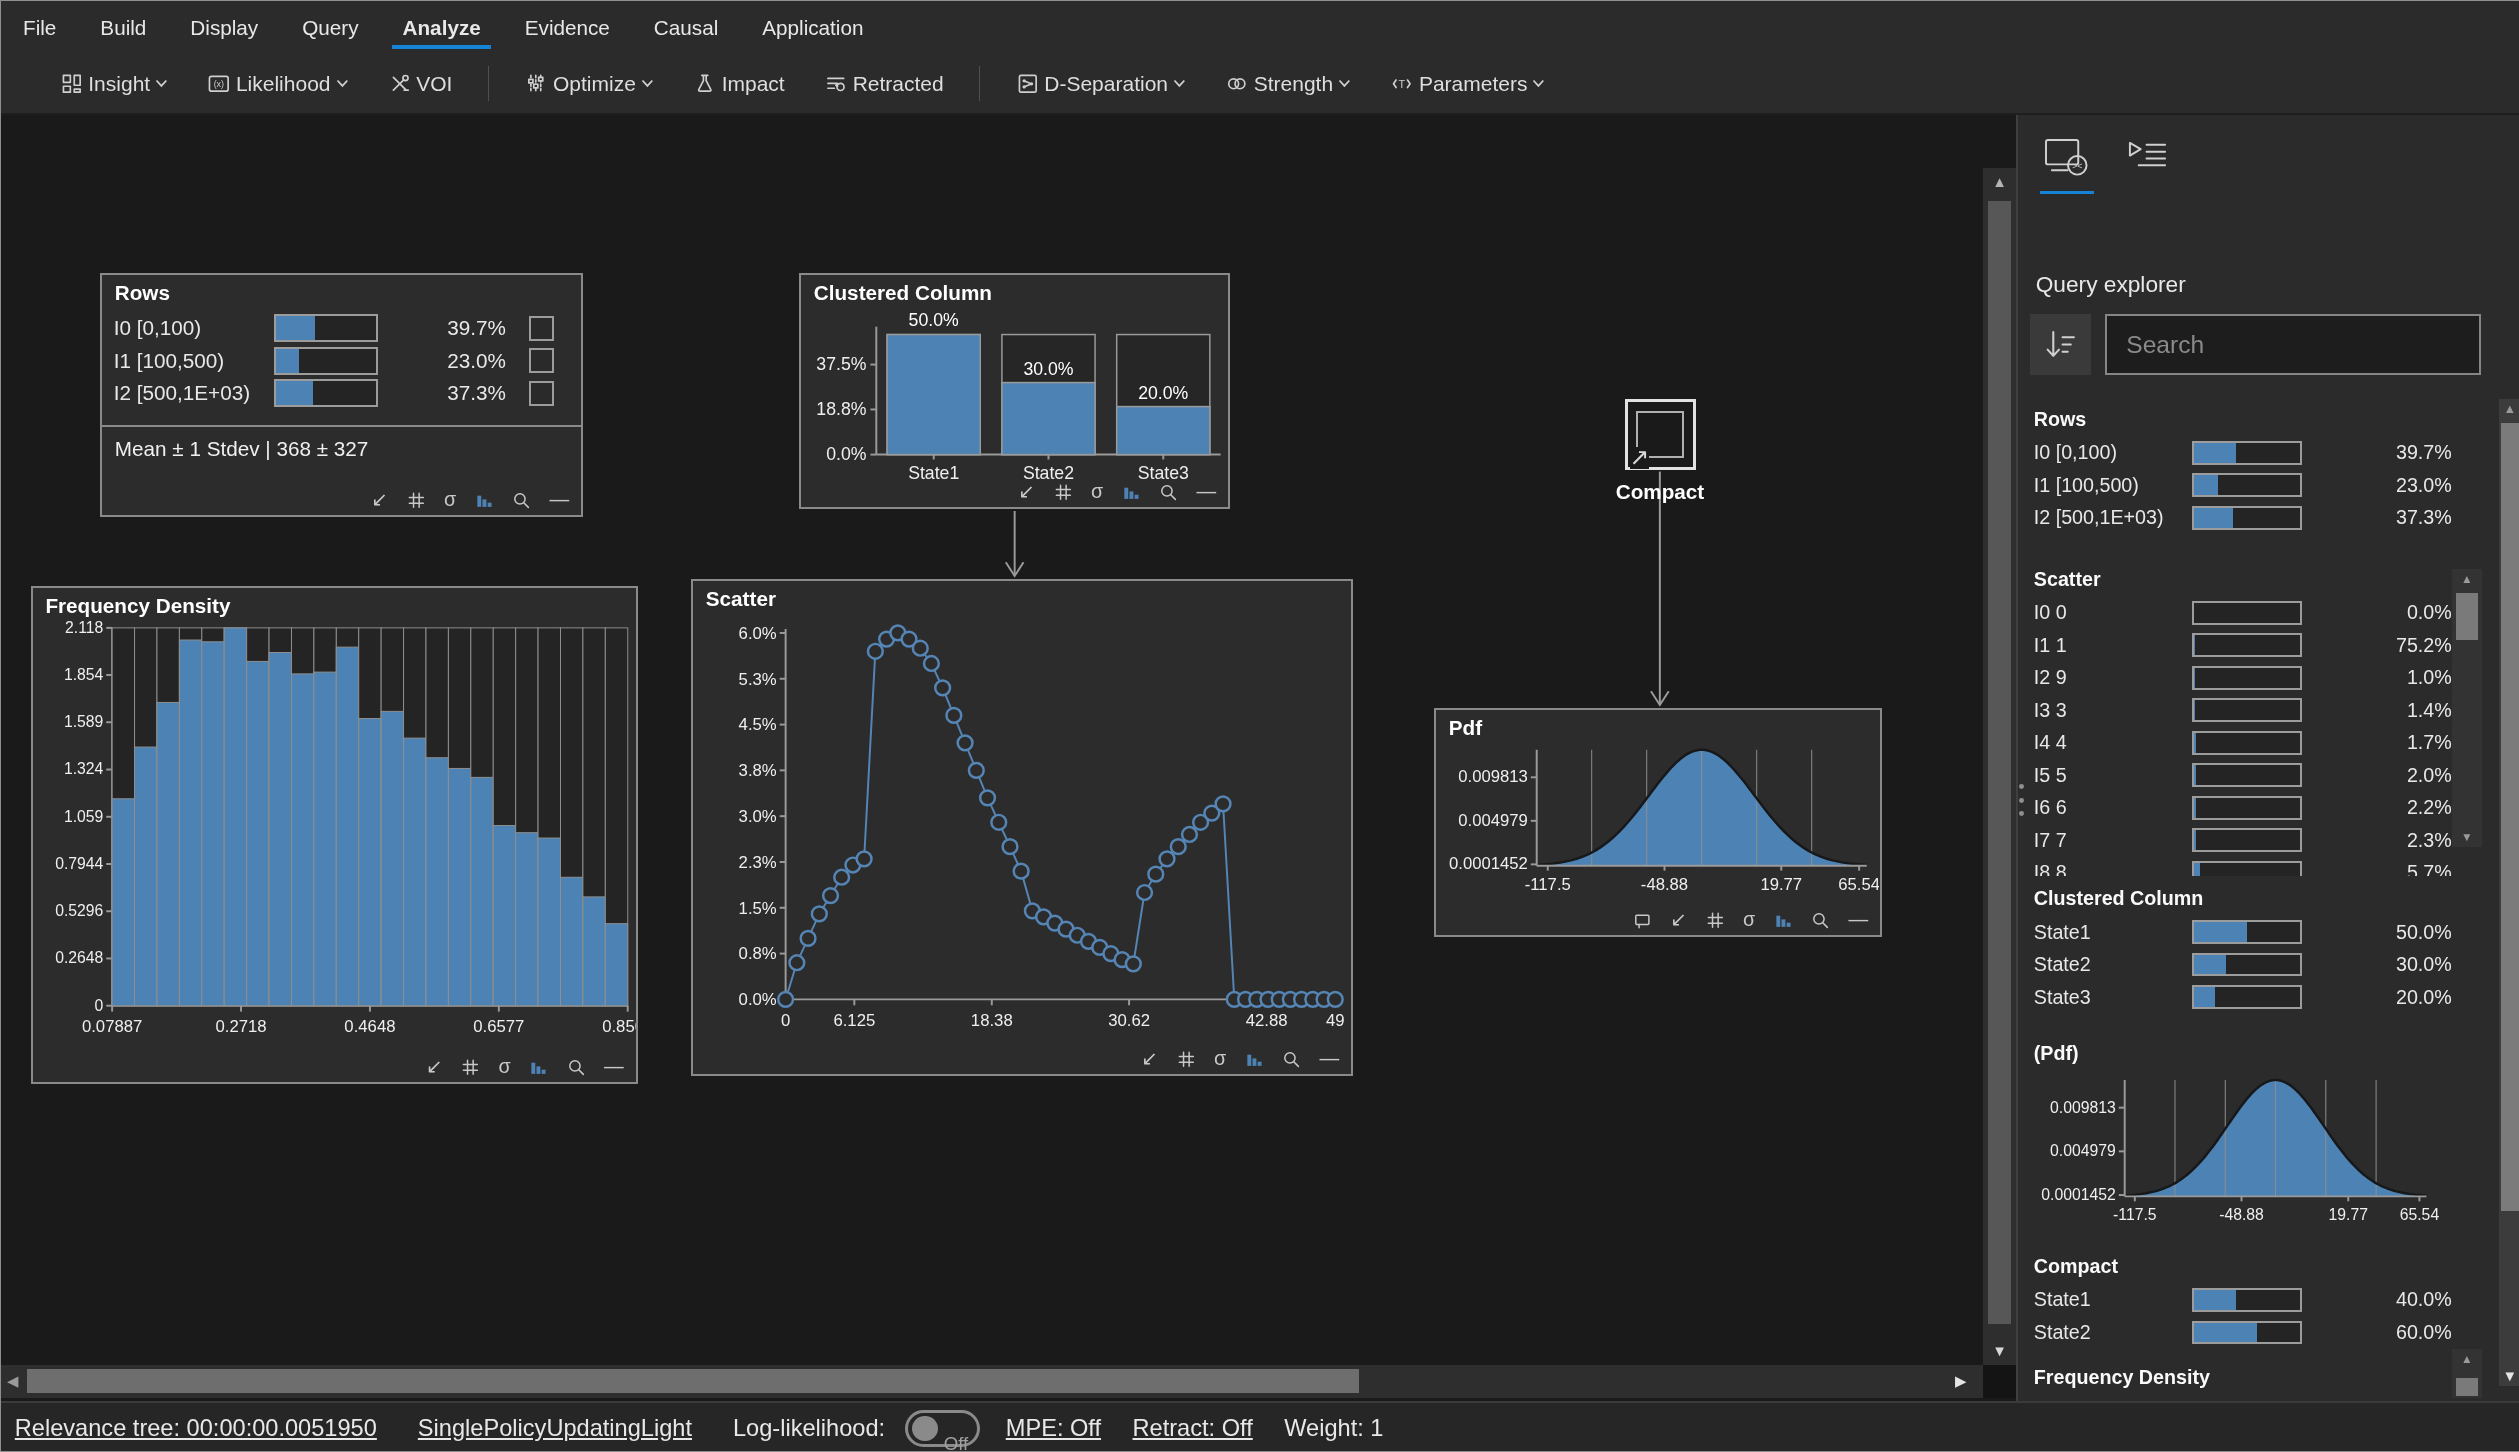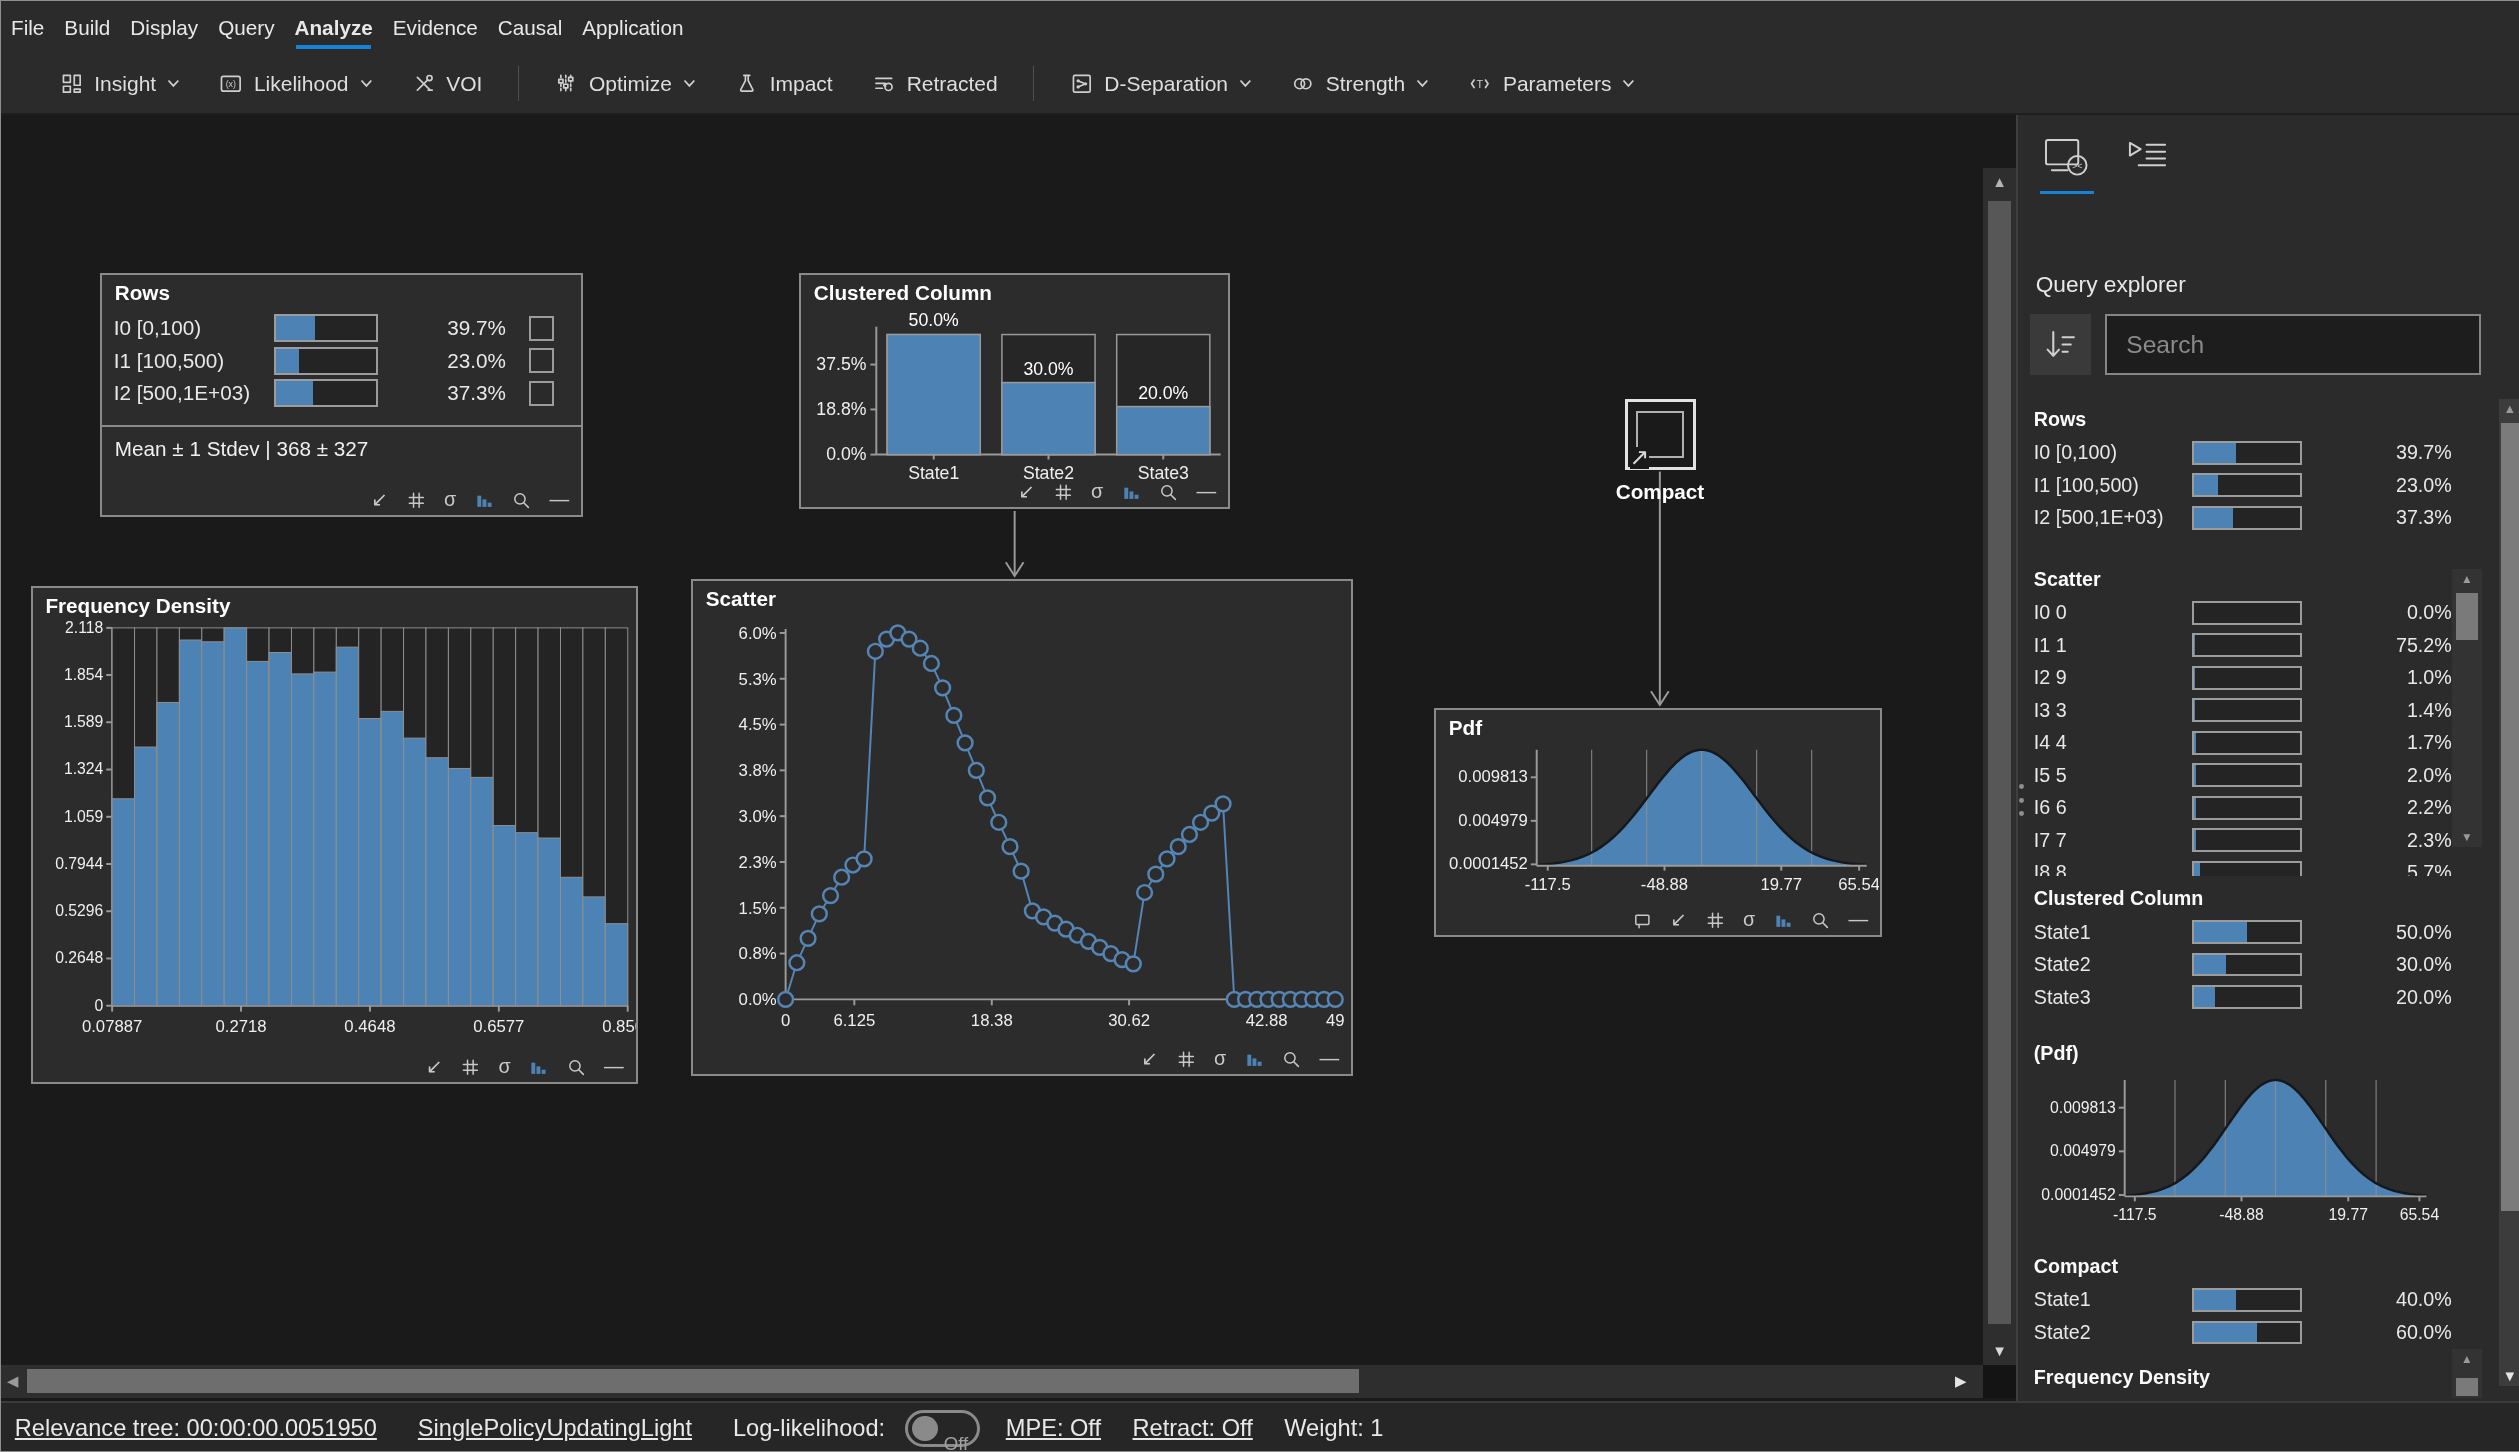--- a/index.html
+++ b/index.html
@@ -3,30 +3,30 @@
 <meta charset="utf-8">
 <style>
   html,body{margin:0;padding:0;background:#000;}
   .app{position:relative;width:2520px;height:1452px;background:#1a1a1a;
        font-family:"Liberation Sans",sans-serif;color:#e8e8e8;overflow:hidden;
        border:1px solid #8f8f8f;box-sizing:border-box;}
 
   
   .menubar{position:absolute;left:0;top:0;width:100%;height:53px;background:#2b2b2b;
            display:flex;align-items:stretch;padding-left:0;}
-  .menu-item{position:relative;display:flex;align-items:center;padding:0 10px;
+  .menu-item{position:relative;display:flex;align-items:center;padding:0 22px;
              font-size:20.7px;color:#e8e8e8;}
   .menu-item.active{font-weight:bold;}
   .menu-item.active::after{content:"";position:absolute;left:11.8px;right:11.8px;bottom:4.9px;
              height:3.9px;background:#1584d6;}
 
   
   .toolbar{position:absolute;left:0;top:53px;width:100%;height:61px;background:#2b2b2b;
            border-bottom:2px solid #1e1e1e;display:flex;align-items:center;padding-left:39px;box-sizing:border-box;}
-  .tb-item{display:flex;align-items:center;gap:11px;padding:0 19.7px;height:100%;font-size:21px;color:#dedede;}
+  .tb-item{display:flex;align-items:center;gap:5px;padding:0 19.7px;height:100%;font-size:21px;color:#dedede;}
   .tb-sep{width:1px;height:35px;background:#505050;margin:0 15.8px;}
   .tb-icon,.tb-chevron{display:flex;align-items:center;}
   .tbi{width:23.6px;height:23.6px;}
   .tbi rect,.tbi path,.tbi circle,.tbi polyline{fill:none;stroke:#cfcfcf;stroke-width:1.7;
         stroke-linecap:round;stroke-linejoin:round;}
   .tbi text{fill:#cfcfcf;stroke:none;font-family:"Liberation Sans",sans-serif;}
   .tbi .f{fill:#cfcfcf;stroke:none;}
   .tbi .k{fill:#2b2b2b;}
 
   

